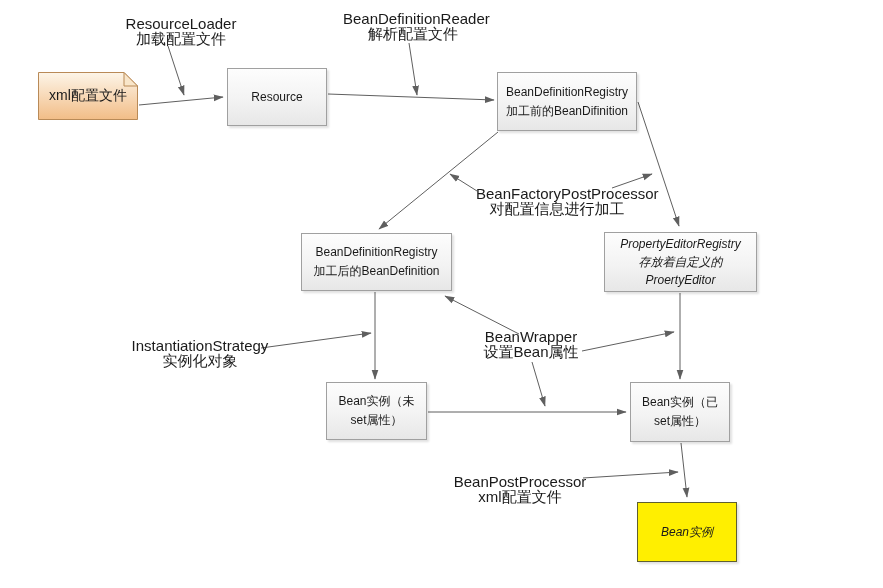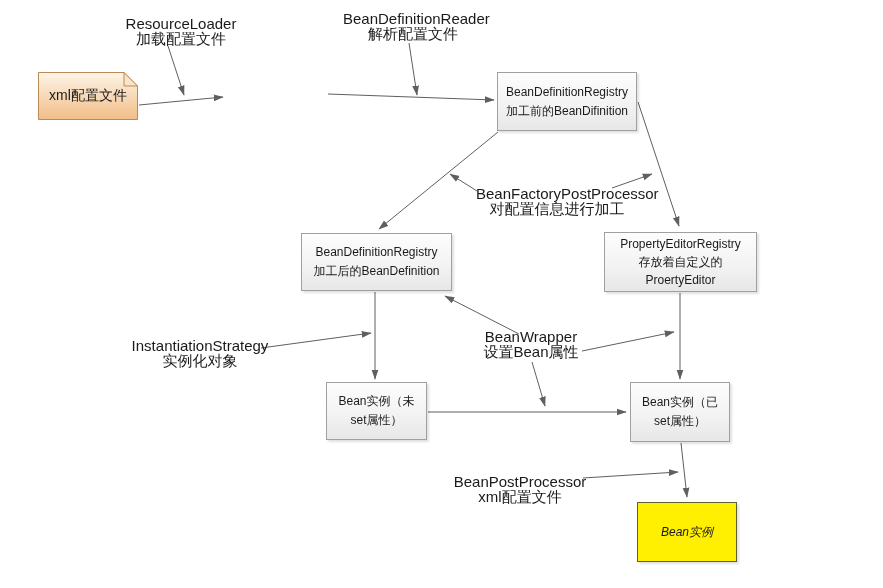--- a/index.html
+++ b/index.html
@@ -70,32 +70,35 @@
           <stop offset="0" style="stop-color:var(--doc-fill-top,#fdf5e8)"></stop>
           <stop offset="1" style="stop-color:var(--doc-fill-bottom,#f2bd87)"></stop>
         </linearGradient>
       </defs>
       <path d="M0.5,0.5 H86 L99.5,14 V47.5 H0.5 Z" fill="url(#docg)" style="stroke:var(--doc-border,#b98a57)"></path>
       <path d="M86,0.5 V14 H99.5 Z" style="fill:var(--doc-fold,#f9e6ca);stroke:var(--doc-border,#b98a57)"></path>
     </svg>
     <div class="doc-text">xml配置文件</div>
   </div>
 
+  <div class="node" style="left:227px;top:68px;width:100px;height:58px;">
+    <span class="nl">Resource</span>
+  </div>
 
   <div class="node" style="left:497px;top:72px;width:140px;height:59px;">
     <span class="nl">BeanDefinitionRegistry</span>
     <span class="nl">加工前的BeanDifinition</span>
   </div>
 
   <div class="node" style="left:301px;top:233px;width:151px;height:58px;">
     <span class="nl">BeanDefinitionRegistry</span>
     <span class="nl">加工后的BeanDefinition</span>
   </div>
 
-  <div class="node" style="left:604px;top:232px;width:153px;height:60px;line-height:18px;">
+  <div class="node" style="left:604px;top:232px;width:153px;height:60px;line-height:18px;font-style:italic;">
     <span class="nl">PropertyEditorRegistry</span>
     <span class="nl">存放着自定义的</span>
     <span class="nl">ProertyEditor</span>
   </div>
 
   <div class="node" style="left:326px;top:382px;width:101px;height:58px;">
     <span class="nl">Bean实例（未</span>
     <span class="nl">set属性）</span>
   </div>
 

